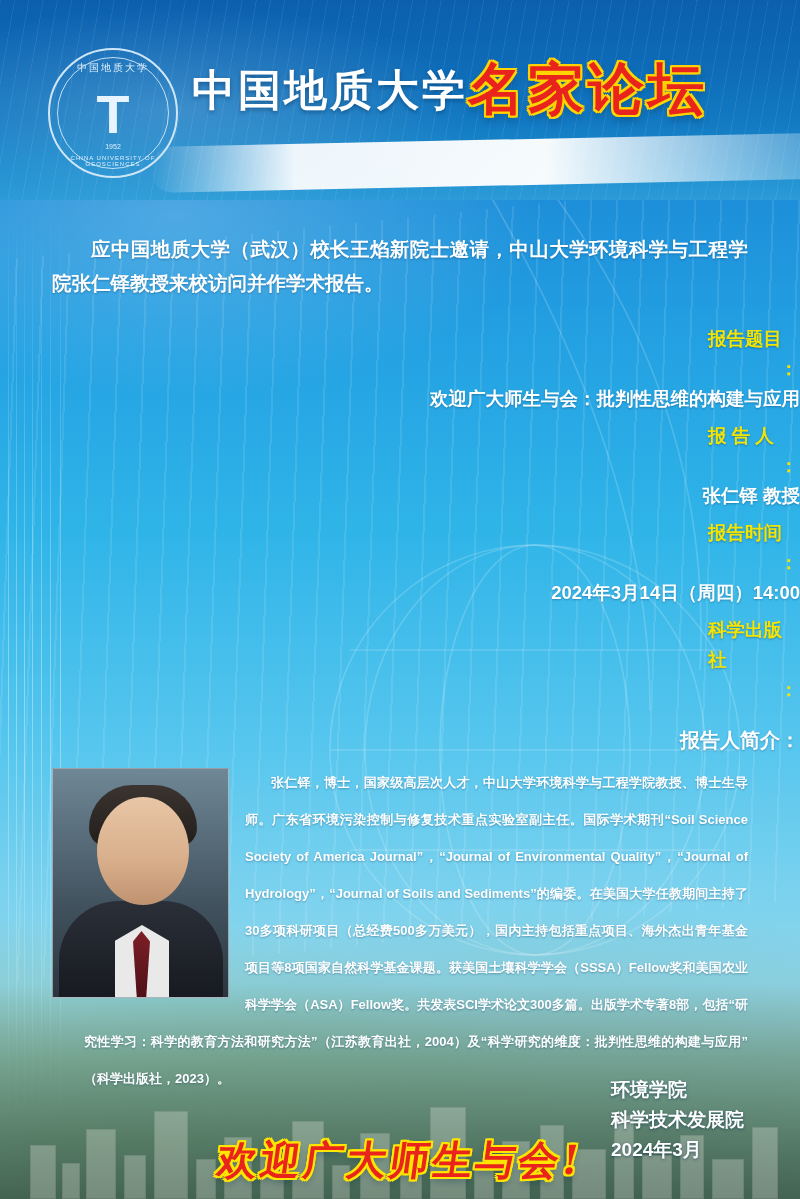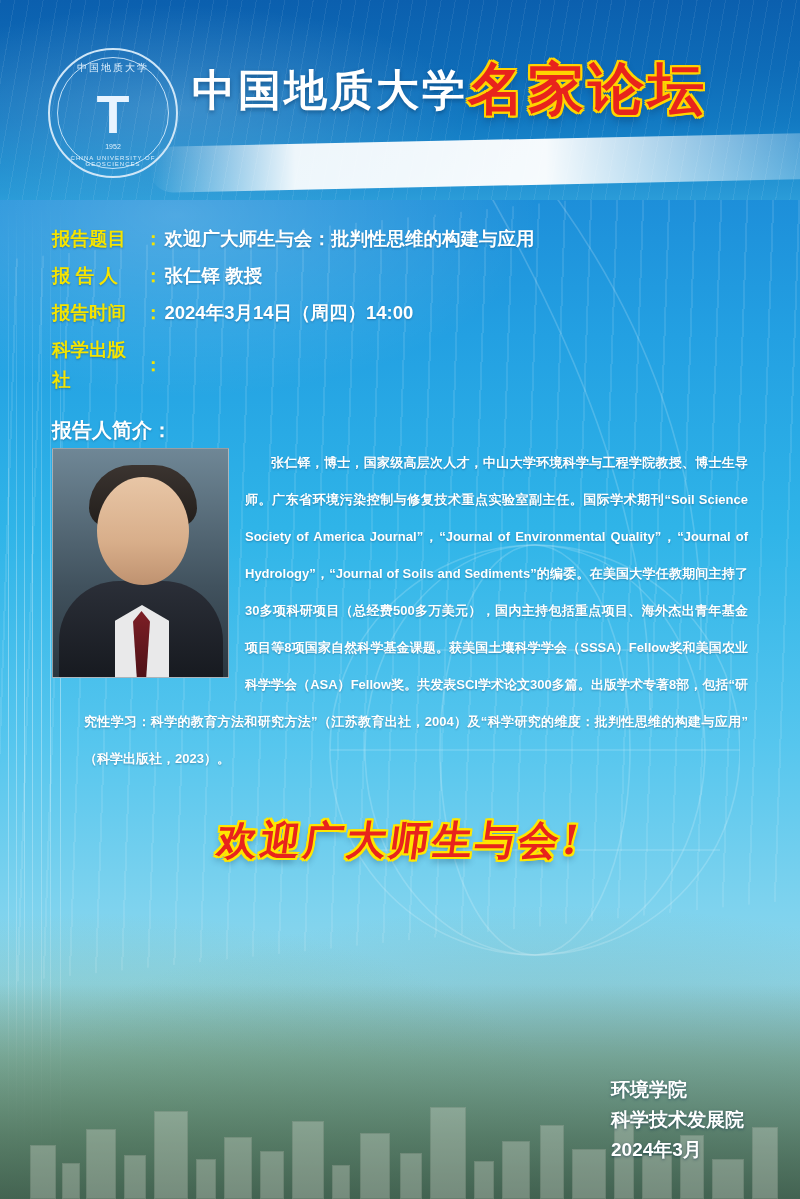--- a/index.html
+++ b/index.html
@@ -111,30 +111,31 @@
 
   
   .content{position:absolute;left:0;top:200px;width:800px;}
   .intro{
     margin:32px 52px 0 52px;
     font-size:19.5px;line-height:34px;color:#ffffff;font-weight:bold;
     text-align:justify;text-indent:2em;
     text-shadow:0 1px 2px rgba(0,50,90,.35);
   }
   .fields{margin:24px 0 0 52px;}
-  .field-row{display:flex;align-items:center;margin-bottom:7px;}
+  .field-row{display:flex;align-items:flex-end;margin-bottom:7px;flex-direction:column;}
   .field-label{
     flex:0 0 auto;width:92px;color:#f5e400;font-weight:bold;font-size:18.5px;line-height:30px;
     letter-spacing:0px;text-shadow:0 1px 2px rgba(0,50,90,.4);
   }
   .field-colon{color:#f5e400;font-weight:bold;font-size:18.5px;line-height:30px;margin-right:2px;}
   .field-value{color:#ffffff;font-weight:bold;font-size:18.5px;line-height:30px;text-shadow:0 1px 2px rgba(0,50,90,.35);}
   .bio-label{
-    margin:22px 0 0 52px;color:#ffffff;font-weight:bold;font-size:20px;
+    margin:22px 0 10px 52px;color:#ffffff;font-weight:bold;font-size:20px;
     text-shadow:0 1px 2px rgba(0,50,90,.35);
+    text-align:right;
   }
   .photo{
     float:left;width:175px;height:228px;margin:4px 16px 6px 52px;
     background:linear-gradient(160deg,#5d6f7c,#2e3b45);
     border:1px solid rgba(255,255,255,.5);
     position:relative;overflow:hidden;
   }
   .photo .bgc{position:absolute;inset:0;background:linear-gradient(180deg,#6f8796 0%,#41525e 60%,#2a363f 100%);}
   .photo .head{
     position:absolute;left:44px;top:28px;width:92px;height:108px;border-radius:46px/54px;
@@ -249,20 +250,21 @@
       <div class="year">1952</div>
       <div class="en-bottom">CHINA UNIVERSITY OF GEOSCIENCES</div>
     </div>
 
     <div class="univ-name">中国地质大学</div>
     <div class="forum-title">名家论坛</div>
   </div>
 
   <div class="content">
 
+    <div class="intro">应中国地质大学（武汉）校长王焰新院士邀请，中山大学环境科学与工程学院张仁铎教授来校访问并作学术报告。</div>
 
     <div class="fields">
       <div class="field-row">
         <span class="field-label">报告题目</span>
         <span class="field-colon">：</span>
         <span class="field-value">欢迎广大师生与会：批判性思维的构建与应用</span>
       </div>
       <div class="field-row">
         <span class="field-label">报 告 人</span>
         <span class="field-colon">：</span>

